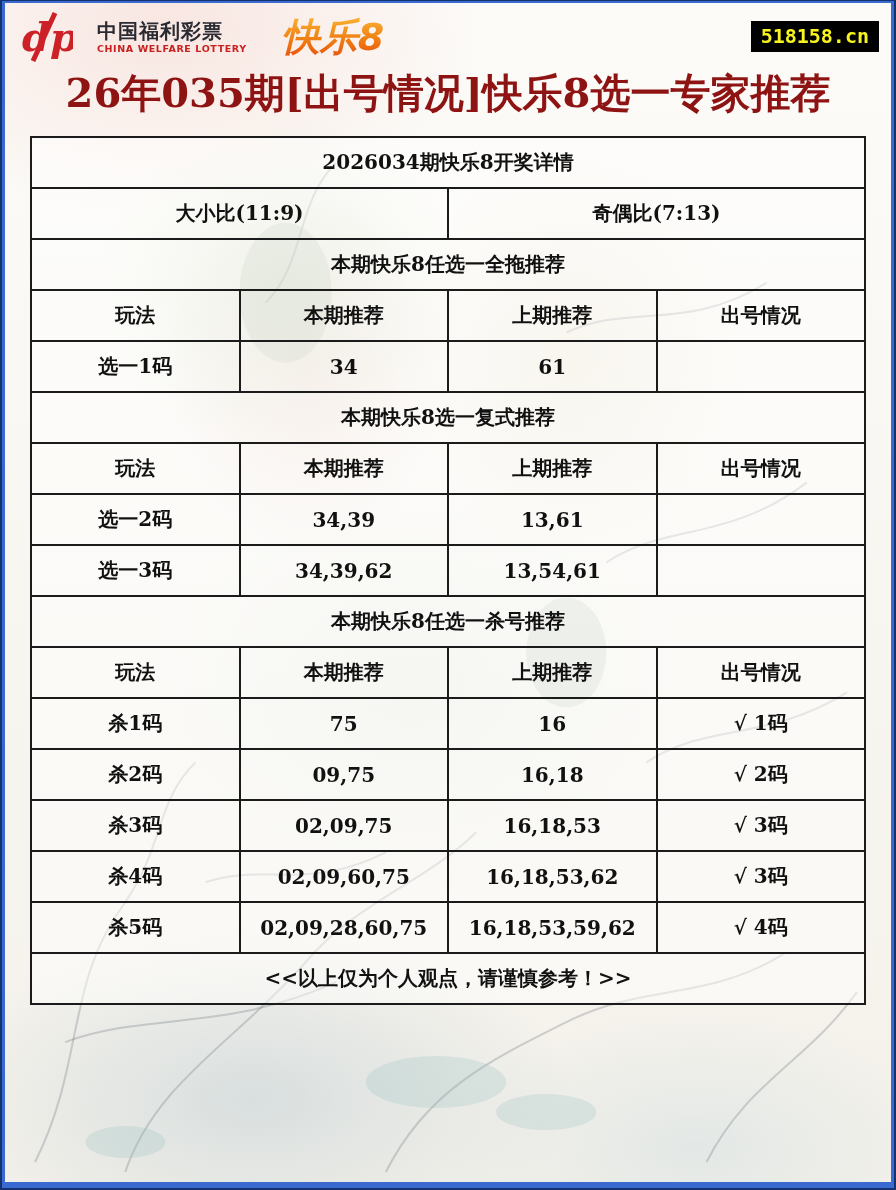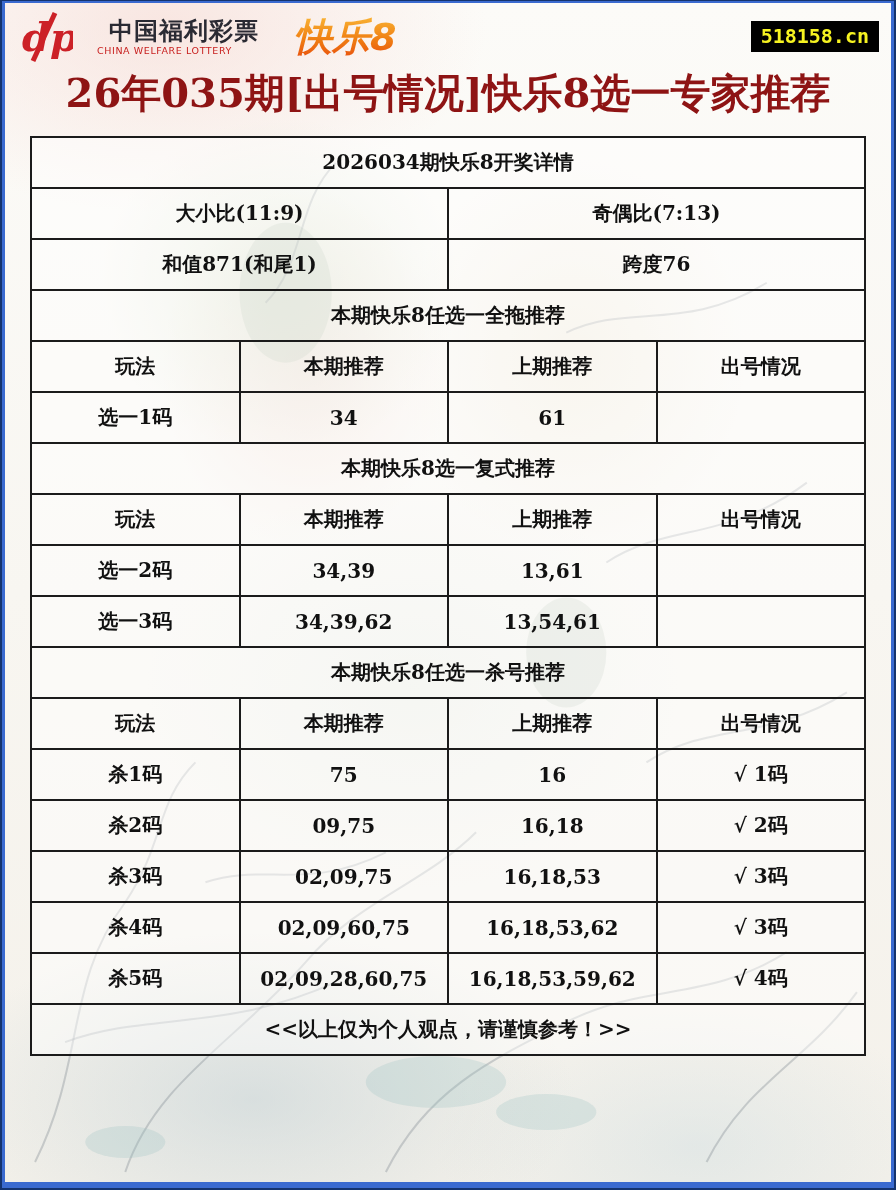--- a/index.html
+++ b/index.html
@@ -40,25 +40,25 @@
   
   .header { position: relative; height: 131px; z-index: 1; }
   .logo-row {
     position: absolute; top: 8px; left: 16px;
     display: flex; align-items: center; gap: 24px;
   }
   .logo-mark { width: 52px; height: 52px; display: inline-block; }
   .logo-text { display: flex; flex-direction: column; line-height: 1; }
   .logo-cn {
     font-family: "DejaVu Sans", "Liberation Sans", sans-serif;
-    font-weight: bold; font-size: 24px; color: #2a2a33; letter-spacing: 1px; margin-left: 12px;
+    font-weight: bold; font-size: 20px; color: #2a2a33; letter-spacing: 1px;
   }
   .logo-en {
     font-family: "DejaVu Sans", "Liberation Sans", sans-serif;
-    font-weight: normal; font-size: 9.5px; color: #c8201f; letter-spacing: 0.6px;
+    font-weight: bold; font-size: 9.5px; color: #c8201f; letter-spacing: 0.6px;
     margin-top: 3px;
   }
   .logo-brand {
     font-family: "DejaVu Sans", "Liberation Sans", sans-serif;
     font-weight: bold; font-style: italic; font-size: 38px;
     background: linear-gradient(180deg, #f9b233 10%, #ef7d12 55%, #e84c0e 95%);
     -webkit-background-clip: text; background-clip: text;
     -webkit-text-fill-color: transparent; color: #ef7d12;
     margin-left: 11px; padding-right: 6px;
   }
@@ -157,24 +157,20 @@
               <col style="width:25%">
             </colgroup>
           <tbody>
             <tr>
               <td colspan="4">2026034期快乐8开奖详情</td>
             </tr>
             <tr>
               <td colspan="2">大小比(11:9)</td>
               <td colspan="2">奇偶比(7:13)</td>
             </tr>
-            <tr>
-              <td colspan="2">和值871(和尾1)</td>
-              <td colspan="2">跨度76</td>
-            </tr>
           </tbody>
           <tbody id="sections-body">
   <tr>
     <td colspan="4">本期快乐8任选一全拖推荐</td>
   </tr>
 
   <tr>
     <td>玩法</td>
     <td>本期推荐</td>
     <td>上期推荐</td>

